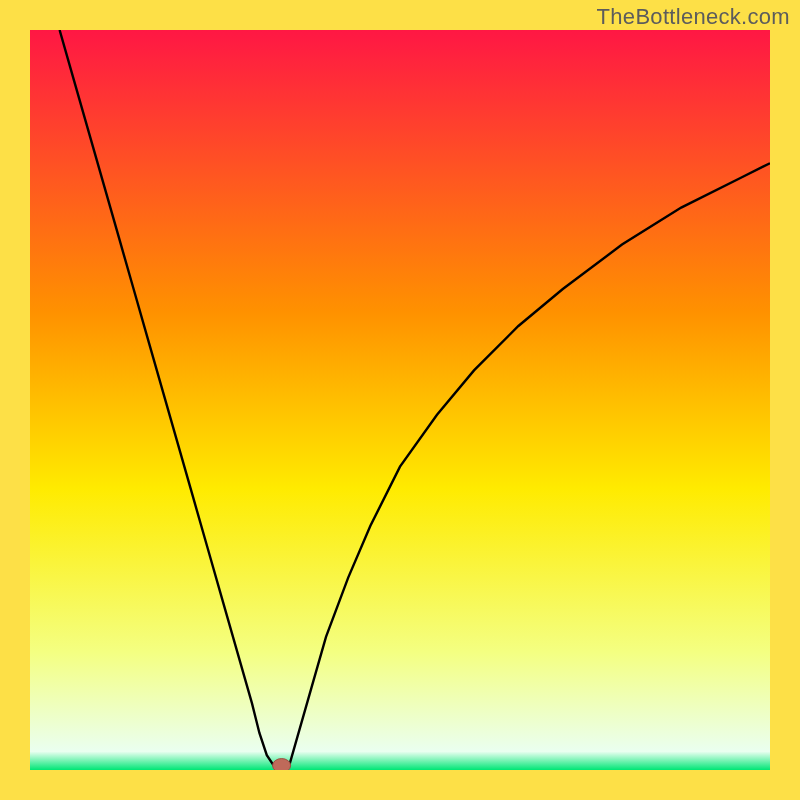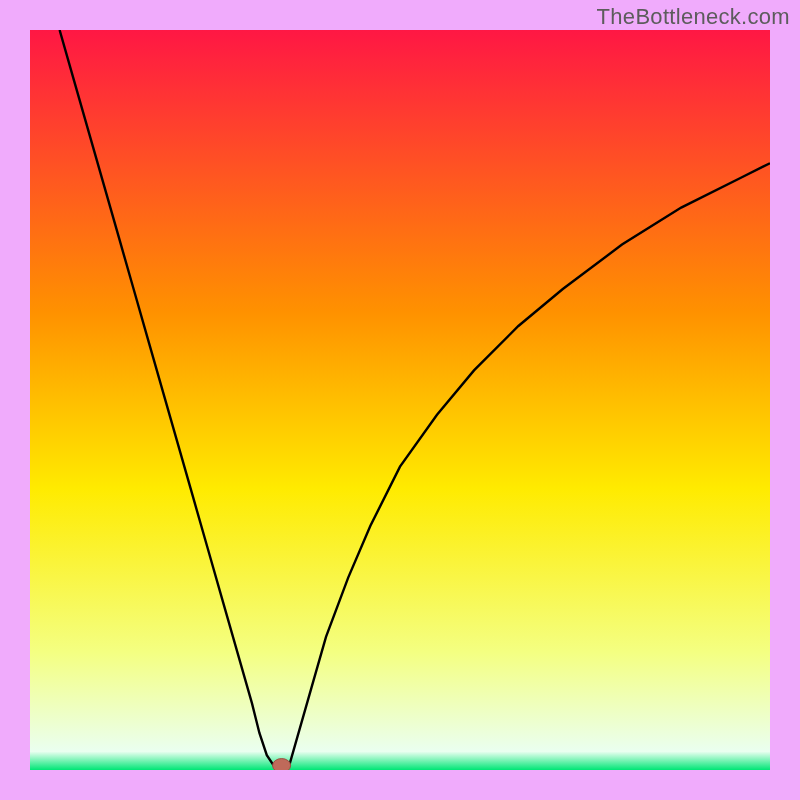--- a/index.html
+++ b/index.html
@@ -8,21 +8,21 @@
     width: 800px;
     height: 800px;
     background: #000;
     overflow: hidden;
     font-family: Arial, Helvetica, sans-serif;
   }
   .frame {
     position: relative;
     width: 800px;
     height: 800px;
-    background: #f0abfc;
+    background: #fde047;
   }
   .plot-area {
     position: absolute;
     left: 30px;
     top: 30px;
     width: 740px;
     height: 740px;
   }
   .watermark {
     position: absolute;

